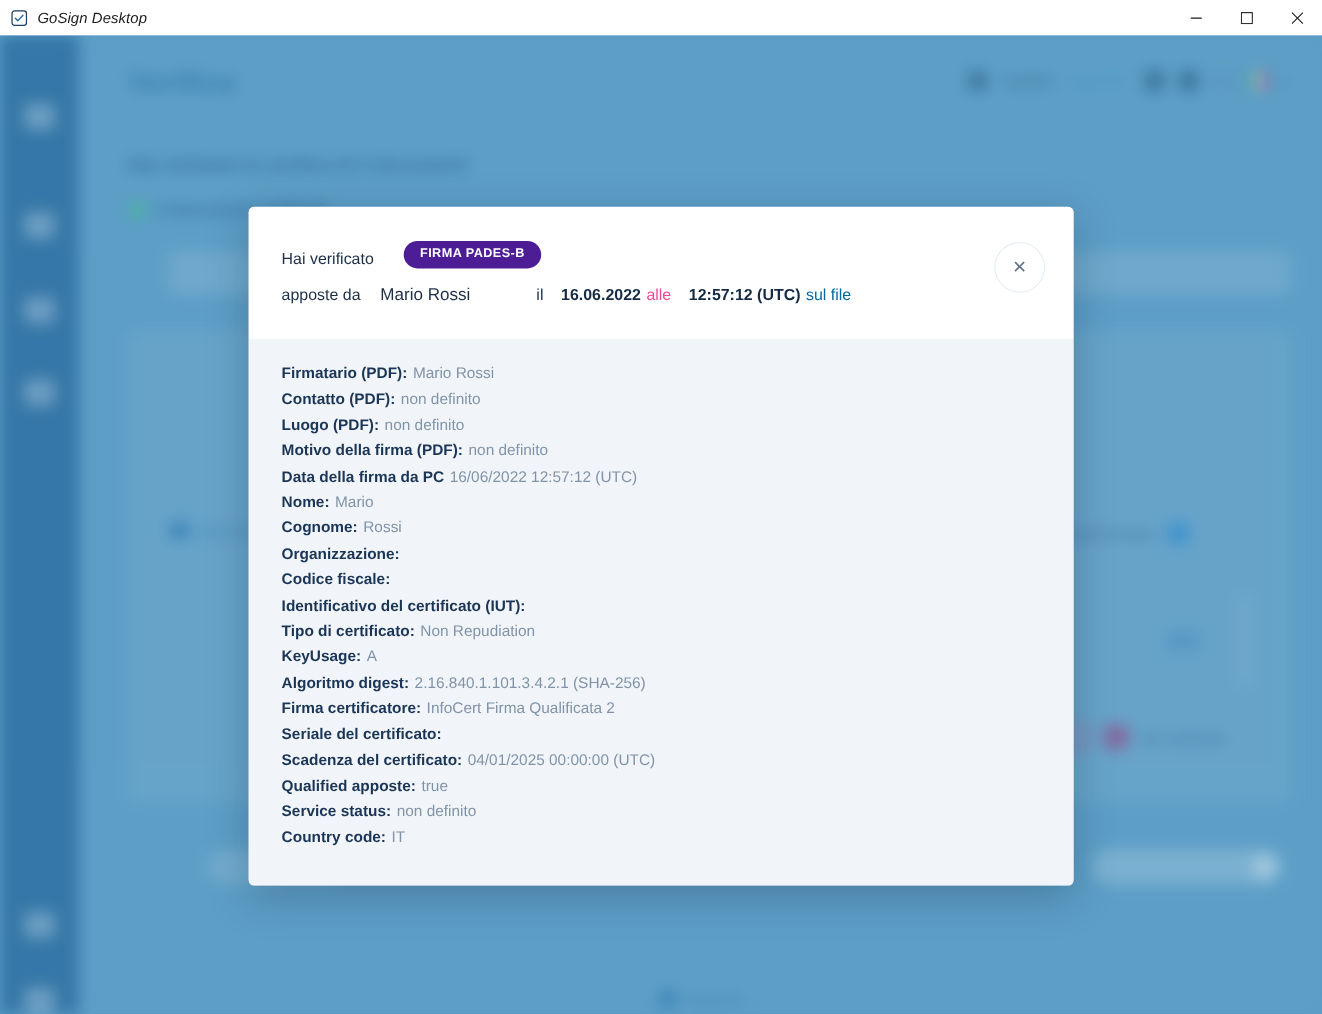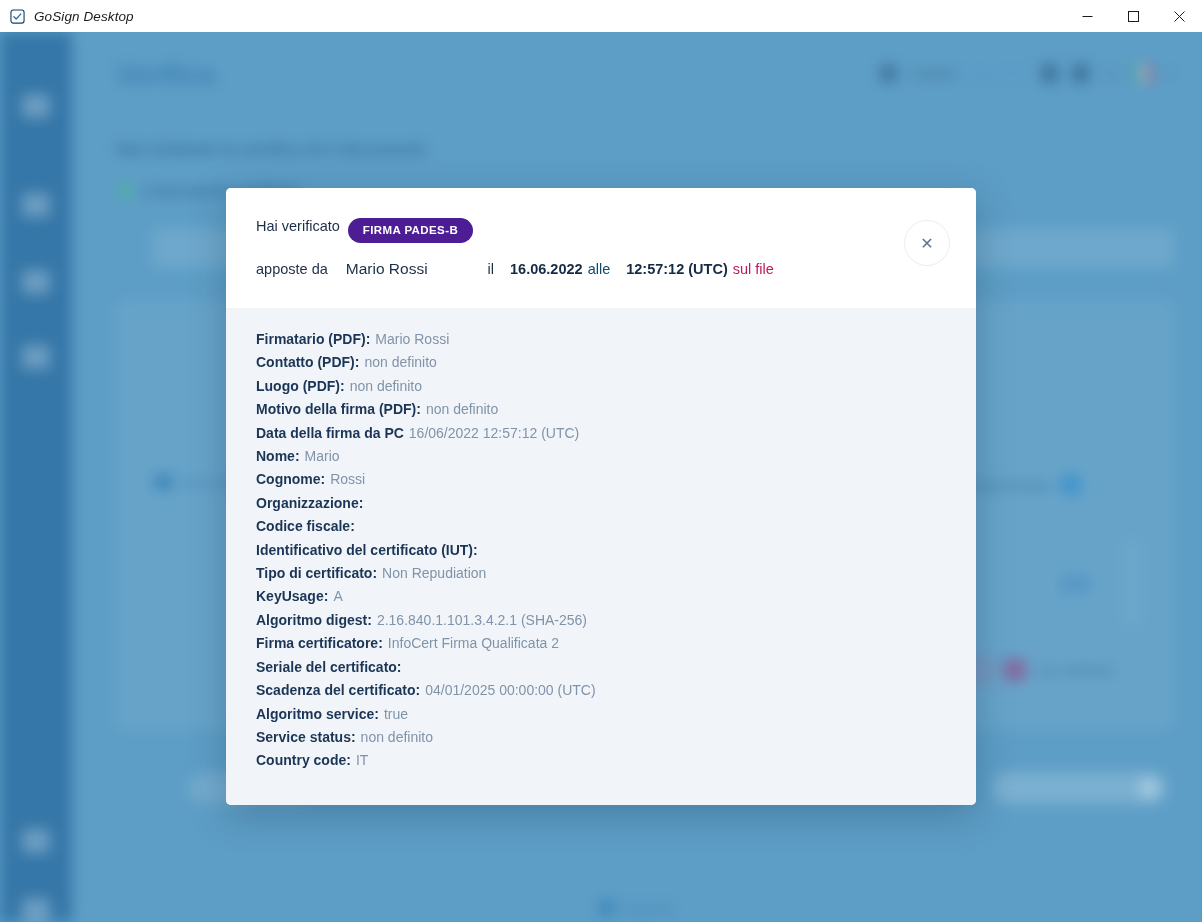--- a/index.html
+++ b/index.html
@@ -197,22 +197,22 @@
     z-index: 50;
   }
   .modal-head {
     position: relative;
     height: 120px;
     background: #ffffff;
     padding: 30px 0 0 30px;
   }
   .head-row1 {
     display: flex;
-    align-items: flex-start;
-    gap: 8px;
+    align-items: flex-end;
+    gap: 27px;
     height: 26px;
   }
   .head-row2 {
     display: flex;
     align-items: baseline;
     height: 24px;
     margin-top: 16px;
     white-space: nowrap;
   }
   .h-plain { font-size: 14.5px; color: #1d2f47; }
@@ -226,22 +226,22 @@
     padding: 6px 15px 7px;
     border-radius: 13px;
   }
   .h-name {
     font-size: 15.5px;
     color: #1d2f47;
     margin-left: 18px;
   }
   .h-il { font-size: 14.5px; color: #1d2f47; margin-left: 60px; }
   .h-strong { font-size: 14.5px; font-weight: 700; color: #152a44; margin-left: 16px; }
-  .h-alle { font-size: 14.5px; color: #0c4a6e; margin-left: 5px; }
-  .h-sulfile { font-size: 14.5px; color: #be185d; margin-left: 5px; }
+  .h-alle { font-size: 14.5px; color: #ec4899; margin-left: 5px; }
+  .h-sulfile { font-size: 14.5px; color: #0369a1; margin-left: 5px; }
 
   .close-btn {
     position: absolute;
     right: 26px; top: 32px;
     width: 46px; height: 46px;
     border-radius: 50%;
     border: 1px solid #e3eef6;
     background: #ffffff;
     display: flex; align-items: center; justify-content: center;
     color: #64748b;
@@ -404,18 +404,18 @@
       <div class="detail-row"><span class="k">Cognome:</span><span class="v">Rossi</span></div>
       <div class="detail-row"><span class="k">Organizzazione:</span><span class="v"></span></div>
       <div class="detail-row"><span class="k">Codice fiscale:</span><span class="v"></span></div>
       <div class="detail-row"><span class="k">Identificativo del certificato (IUT):</span><span class="v"></span></div>
       <div class="detail-row"><span class="k">Tipo di certificato:</span><span class="v">Non Repudiation</span></div>
       <div class="detail-row"><span class="k">KeyUsage:</span><span class="v">A</span></div>
       <div class="detail-row"><span class="k">Algoritmo digest:</span><span class="v">2.16.840.1.101.3.4.2.1 (SHA-256)</span></div>
       <div class="detail-row"><span class="k">Firma certificatore:</span><span class="v">InfoCert Firma Qualificata 2</span></div>
       <div class="detail-row"><span class="k">Seriale del certificato:</span><span class="v"></span></div>
       <div class="detail-row"><span class="k">Scadenza del certificato:</span><span class="v">04/01/2025 00:00:00 (UTC)</span></div>
-      <div class="detail-row"><span class="k">Algoritmo service:</span><span class="v">true</span></div>
+      <div class="detail-row"><span class="k">Qualified apposte:</span><span class="v">true</span></div>
       <div class="detail-row"><span class="k">Service status:</span><span class="v">non definito</span></div>
       <div class="detail-row"><span class="k">Country code:</span><span class="v">IT</span></div>
     </div>
 
 </div>
 
 </body></html>

